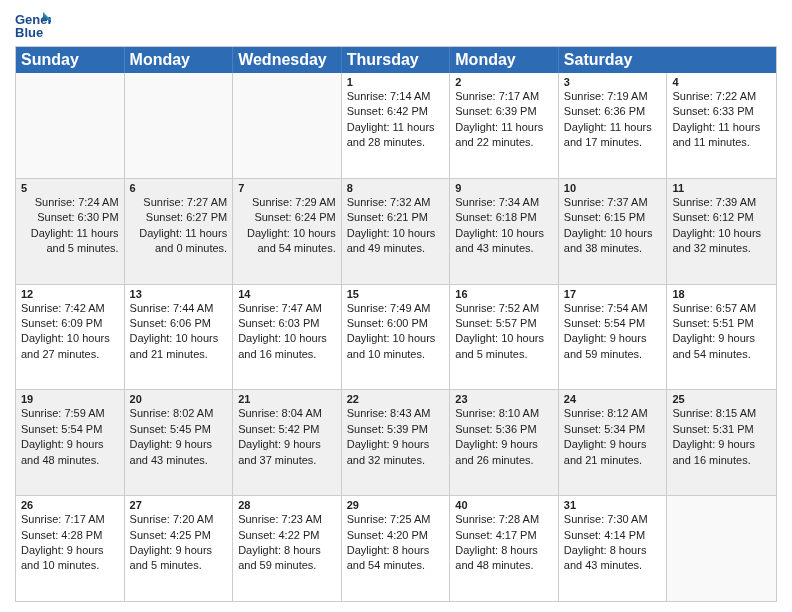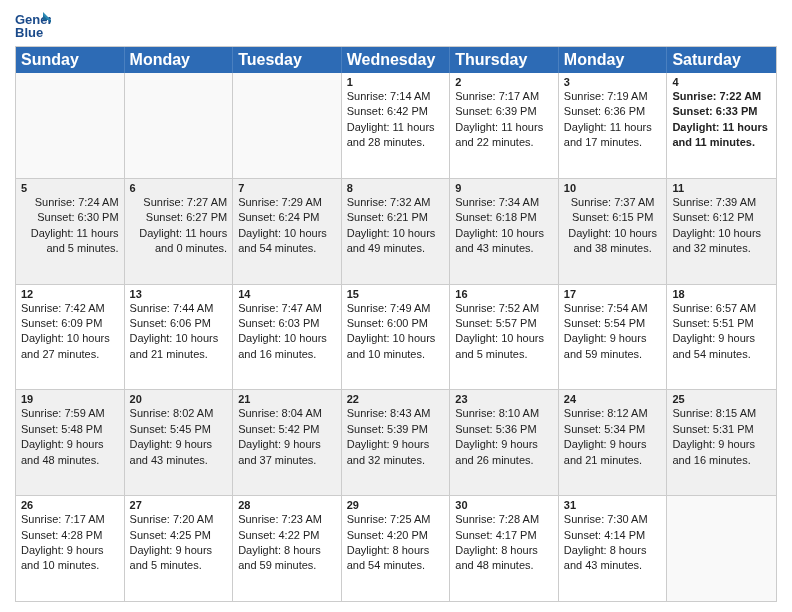--- a/index.html
+++ b/index.html
@@ -116,21 +116,20 @@
     <div class="title-area">
       <div class="month-title"></div>
       <div class="location"></div>
     </div>
   </div>
 
   <div class="calendar">
     <div class="cal-header">
     <div class="cal-header-cell">Sunday</div>
         <div class="cal-header-cell">Monday</div>
-        <div class="cal-header-cell">Tuesday</div>
         <div class="cal-header-cell">Wednesday</div>
         <div class="cal-header-cell">Thursday</div>
         <div class="cal-header-cell">Monday</div>
         <div class="cal-header-cell">Saturday</div>
       </div>
     <div class="cal-body">
     <div class="cal-row">
           <div class="cal-cell empty"></div>
           <div class="cal-cell empty"></div>
           <div class="cal-cell empty"></div>
@@ -150,21 +149,21 @@
           </div>
           <div class="cal-cell">
             <span class="day-num">3</span>
             <div class="cell-text" style="white-space: pre-line;">Sunrise: 7:19 AM
 Sunset: 6:36 PM
 Daylight: 11 hours
 and 17 minutes.</div>
           </div>
           <div class="cal-cell">
             <span class="day-num">4</span>
-            <div class="cell-text" style="white-space: pre-line; font-weight: bold;">Sunrise: 7:22 AM
+            <div class="cell-text" style="white-space: pre-line;">Sunrise: 7:22 AM
 Sunset: 6:33 PM
 Daylight: 11 hours
 and 11 minutes.</div>
           </div>
         </div>
         <div class="cal-row">
           <div class="cal-cell shaded">
             <span class="day-num">5</span>
             <div class="cell-text" style="white-space: pre-line; text-align: right;">Sunrise: 7:24 AM
 Sunset: 6:30 PM
@@ -173,42 +172,42 @@
           </div>
           <div class="cal-cell shaded">
             <span class="day-num">6</span>
             <div class="cell-text" style="white-space: pre-line; text-align: right;">Sunrise: 7:27 AM
 Sunset: 6:27 PM
 Daylight: 11 hours
 and 0 minutes.</div>
           </div>
           <div class="cal-cell shaded">
             <span class="day-num">7</span>
-            <div class="cell-text" style="white-space: pre-line;">Sunrise: 7:29 AM
+            <div class="cell-text" style="white-space: pre-line; text-align: right;">Sunrise: 7:29 AM
 Sunset: 6:24 PM
 Daylight: 10 hours
 and 54 minutes.</div>
           </div>
           <div class="cal-cell shaded">
             <span class="day-num">8</span>
             <div class="cell-text" style="white-space: pre-line;">Sunrise: 7:32 AM
 Sunset: 6:21 PM
 Daylight: 10 hours
 and 49 minutes.</div>
           </div>
           <div class="cal-cell shaded">
             <span class="day-num">9</span>
             <div class="cell-text" style="white-space: pre-line;">Sunrise: 7:34 AM
 Sunset: 6:18 PM
 Daylight: 10 hours
 and 43 minutes.</div>
           </div>
           <div class="cal-cell shaded">
             <span class="day-num">10</span>
-            <div class="cell-text" style="white-space: pre-line; text-align: center;">Sunrise: 7:37 AM
+            <div class="cell-text" style="white-space: pre-line;">Sunrise: 7:37 AM
 Sunset: 6:15 PM
 Daylight: 10 hours
 and 38 minutes.</div>
           </div>
           <div class="cal-cell shaded">
             <span class="day-num">11</span>
             <div class="cell-text" style="white-space: pre-line;">Sunrise: 7:39 AM
 Sunset: 6:12 PM
 Daylight: 10 hours
 and 32 minutes.</div>
@@ -262,21 +261,21 @@
             <div class="cell-text" style="white-space: pre-line;">Sunrise: 6:57 AM
 Sunset: 5:51 PM
 Daylight: 9 hours
 and 54 minutes.</div>
           </div>
         </div>
         <div class="cal-row">
           <div class="cal-cell shaded">
             <span class="day-num">19</span>
             <div class="cell-text" style="white-space: pre-line;">Sunrise: 7:59 AM
-Sunset: 5:48 PM
+Sunset: 5:54 PM
 Daylight: 9 hours
 and 48 minutes.</div>
           </div>
           <div class="cal-cell shaded">
             <span class="day-num">20</span>
             <div class="cell-text" style="white-space: pre-line;">Sunrise: 8:02 AM
 Sunset: 5:45 PM
 Daylight: 9 hours
 and 43 minutes.</div>
           </div>
@@ -339,21 +338,21 @@
 and 59 minutes.</div>
           </div>
           <div class="cal-cell">
             <span class="day-num">29</span>
             <div class="cell-text" style="white-space: pre-line;">Sunrise: 7:25 AM
 Sunset: 4:20 PM
 Daylight: 8 hours
 and 54 minutes.</div>
           </div>
           <div class="cal-cell">
-            <span class="day-num">30</span>
+            <span class="day-num">40</span>
             <div class="cell-text" style="white-space: pre-line;">Sunrise: 7:28 AM
 Sunset: 4:17 PM
 Daylight: 8 hours
 and 48 minutes.</div>
           </div>
           <div class="cal-cell">
             <span class="day-num">31</span>
             <div class="cell-text" style="white-space: pre-line;">Sunrise: 7:30 AM
 Sunset: 4:14 PM
 Daylight: 8 hours

